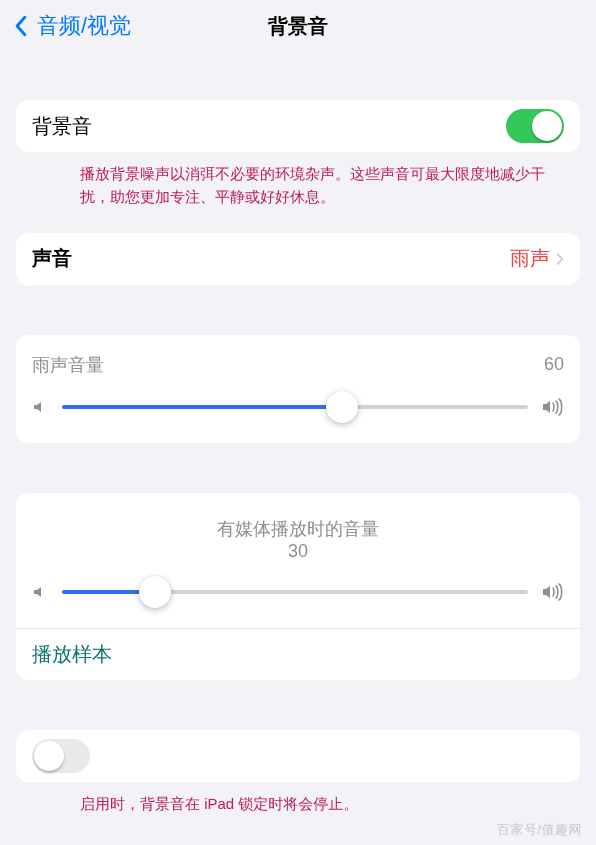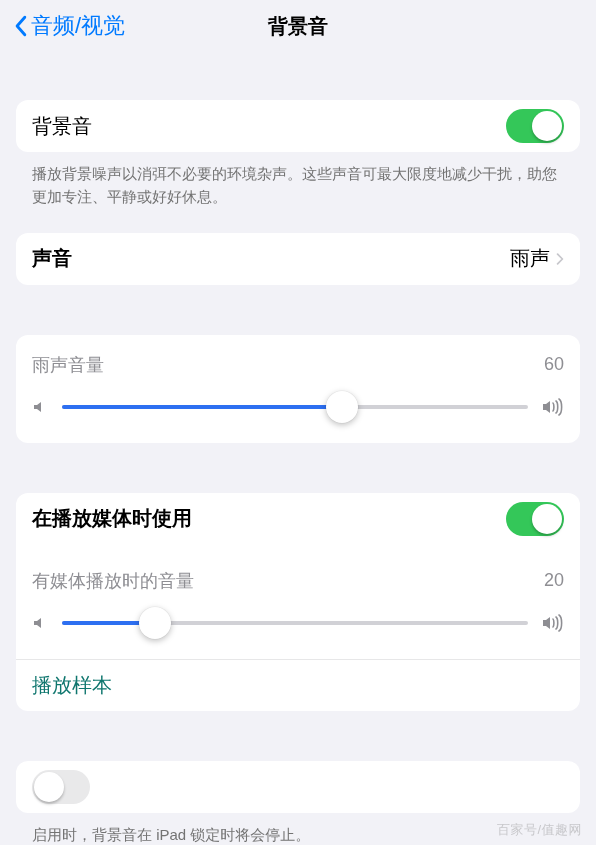--- a/index.html
+++ b/index.html
@@ -15,21 +15,21 @@
     .navbar {
       height: 52px;
       display: flex;
       align-items: center;
       position: relative;
       padding: 0 14px;
     }
     .back-btn {
       display: flex;
       align-items: center;
-      gap: 2px;
+      gap: 8px;
       color: #007aff;
       font-size: 22px;
     }
     .nav-title {
       position: absolute;
       left: 50%;
       transform: translateX(-50%);
       font-size: 20px;
       font-weight: 600;
       color: #000;
@@ -50,38 +50,39 @@
       padding: 0 16px;
     }
     .row-label {
       font-size: 20px;
       color: #000;
       flex: 1;
       font-weight: 700;
     }
     .row-value {
       font-size: 20px;
-      color: #000000;
+      color: #ef4444;
       margin-right: 6px;
     }
     .section-label {
       font-size: 18px;
       color: #8e8e93;
       flex: 1;
     }
     .section-value {
       font-size: 18px;
       color: #8e8e93;
       text-align: right;
     }
     .footer-text {
       padding: 10px 32px 6px 32px;
       font-size: 15px;
       line-height: 1.55;
-      color: #737373;
+      color: #be185d;
+      margin-left: 48px;
     }
     .link {
       color: #0f766e;
       font-size: 20px;
     }
 
     
     .toggle {
       width: 58px;
       height: 34px;
@@ -208,29 +209,23 @@
     <svg class="vol-icon" width="22" height="18" viewBox="0 0 22 18">
         <path fill="#8e8e93" d="M1 6h3l4-3v12l-4-3H1z"></path>
         <path d="M11 5c1.2 1 1.2 7 0 8" stroke="#8e8e93" stroke-width="1.6" fill="none" stroke-linecap="round"></path>
         <path d="M14 3c2.3 1.5 2.3 10.5 0 12" stroke="#8e8e93" stroke-width="1.6" fill="none" stroke-linecap="round"></path>
         <path d="M17 1c3.5 2 3.5 14 0 16" stroke="#8e8e93" stroke-width="1.6" fill="none" stroke-linecap="round"></path>
       </svg>
   </div>
 </div>
 
 <div class="group" style="margin-top:50px;">
-  <div class="row">
-    <div class="row-label">在播放媒体时使用</div>
-    <div class="toggle on">
-      <div class="toggle-knob"></div>
-    </div>
-  </div>
-  <div class="header-row" style="padding-top:24px;">
+  <div class="header-row" style="padding-top:24px;flex-direction:column;">
     <div class="section-label">有媒体播放时的音量</div>
-    <div class="section-value">20</div>
+    <div class="section-value">30</div>
   </div>
   <div class="slider-row">
     <svg class="vol-icon" width="16" height="16" viewBox="0 0 16 16">
         <path fill="#8e8e93" d="M2 6h3l4-3v10l-4-3H2z"></path>
       </svg>
     <div class="slider">
       <div class="track"></div>
       <div class="fill" style="width:20%;"></div>
       <div class="thumb" style="left:20%;"></div>
     </div>

